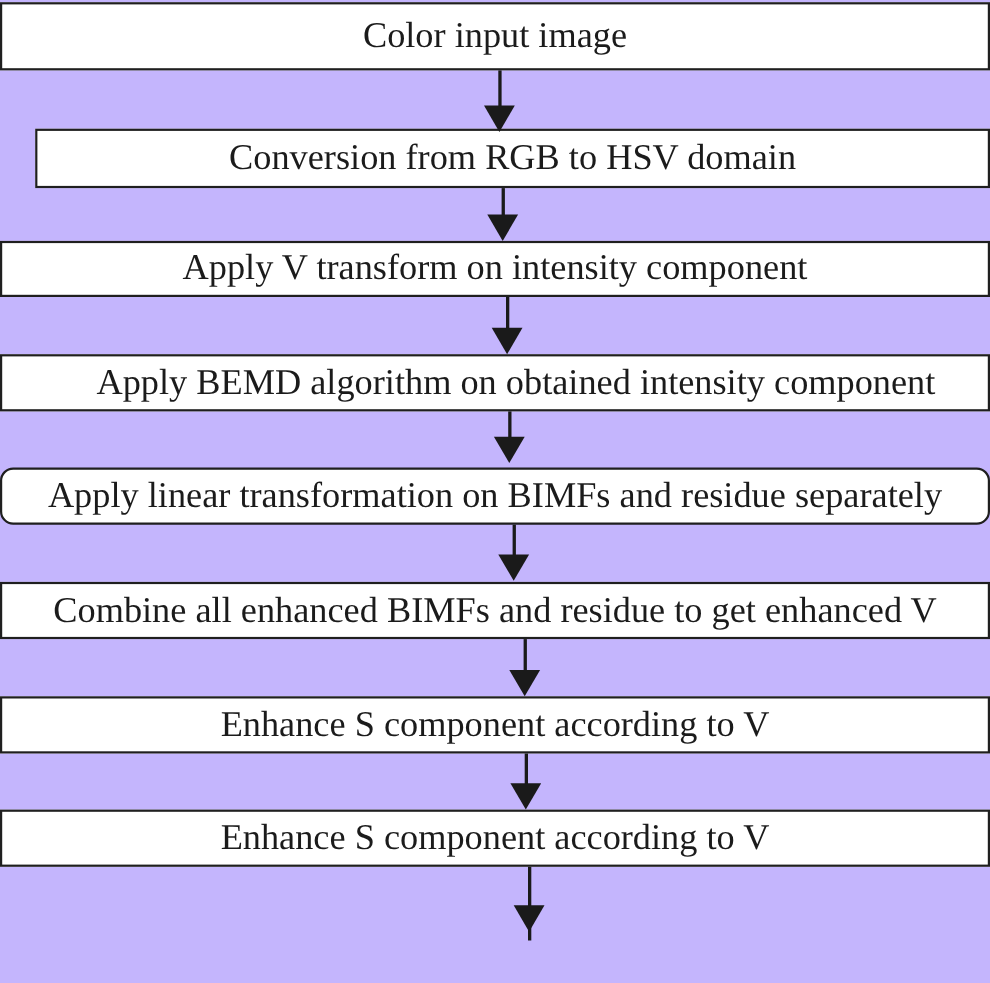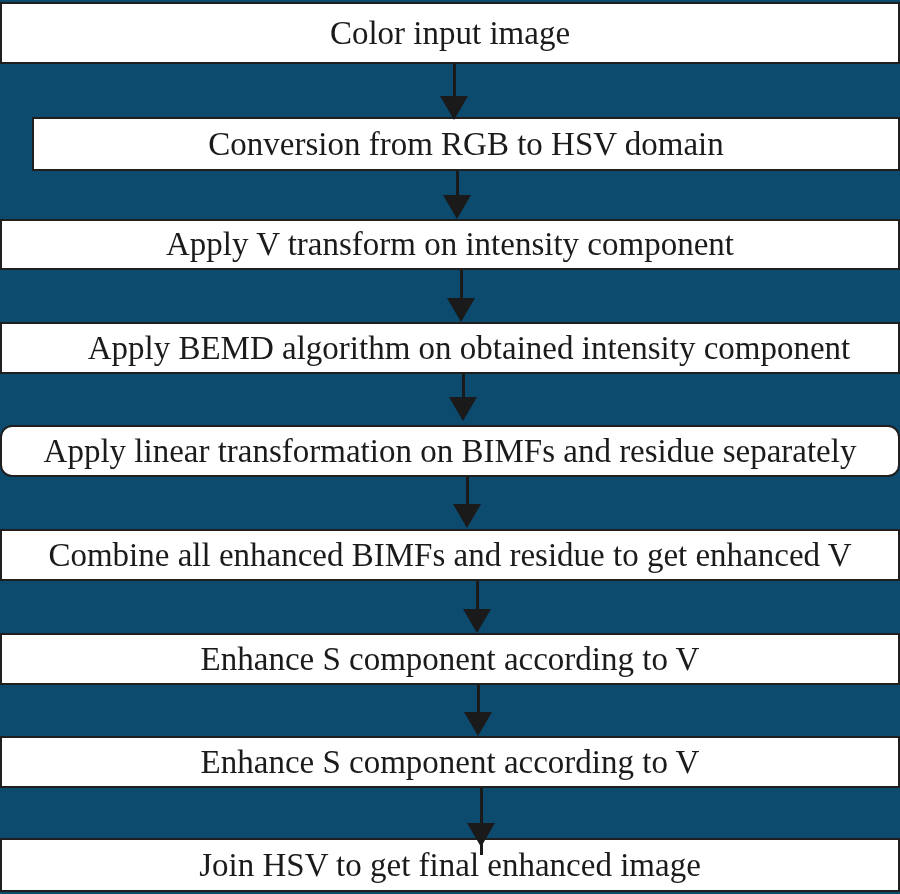--- a/index.html
+++ b/index.html
@@ -1,20 +1,20 @@
 <!DOCTYPE html>
 <html><head>
 <meta charset="utf-8">
 <style>
   html, body { margin: 0; padding: 0; background: #ffffff; }
   #figure {
     position: relative;
     width: 900px;
     height: 894px;
-    background: #0c4a6e;
+    background: #c4b5fd;
     font-family: "Liberation Serif", "DejaVu Serif", serif;
     color: #1b1b1b;
     overflow: hidden;
   }
   .box {
     position: absolute;
     left: 0;
     right: 0;
     box-sizing: border-box;
     border: 2px solid #1f1f1f;
@@ -143,17 +143,14 @@
 
   <div class="box b8">
     <span>Enhance S component according to V</span>
   </div>
 
   <div class="arrow a8">
     <div class="shaft"></div>
     <div class="head"></div>
   </div>
 
-  <div class="box b9">
-    <span>Join HSV to get final enhanced image</span>
-  </div>
 
 </div>
 
 </body></html>

